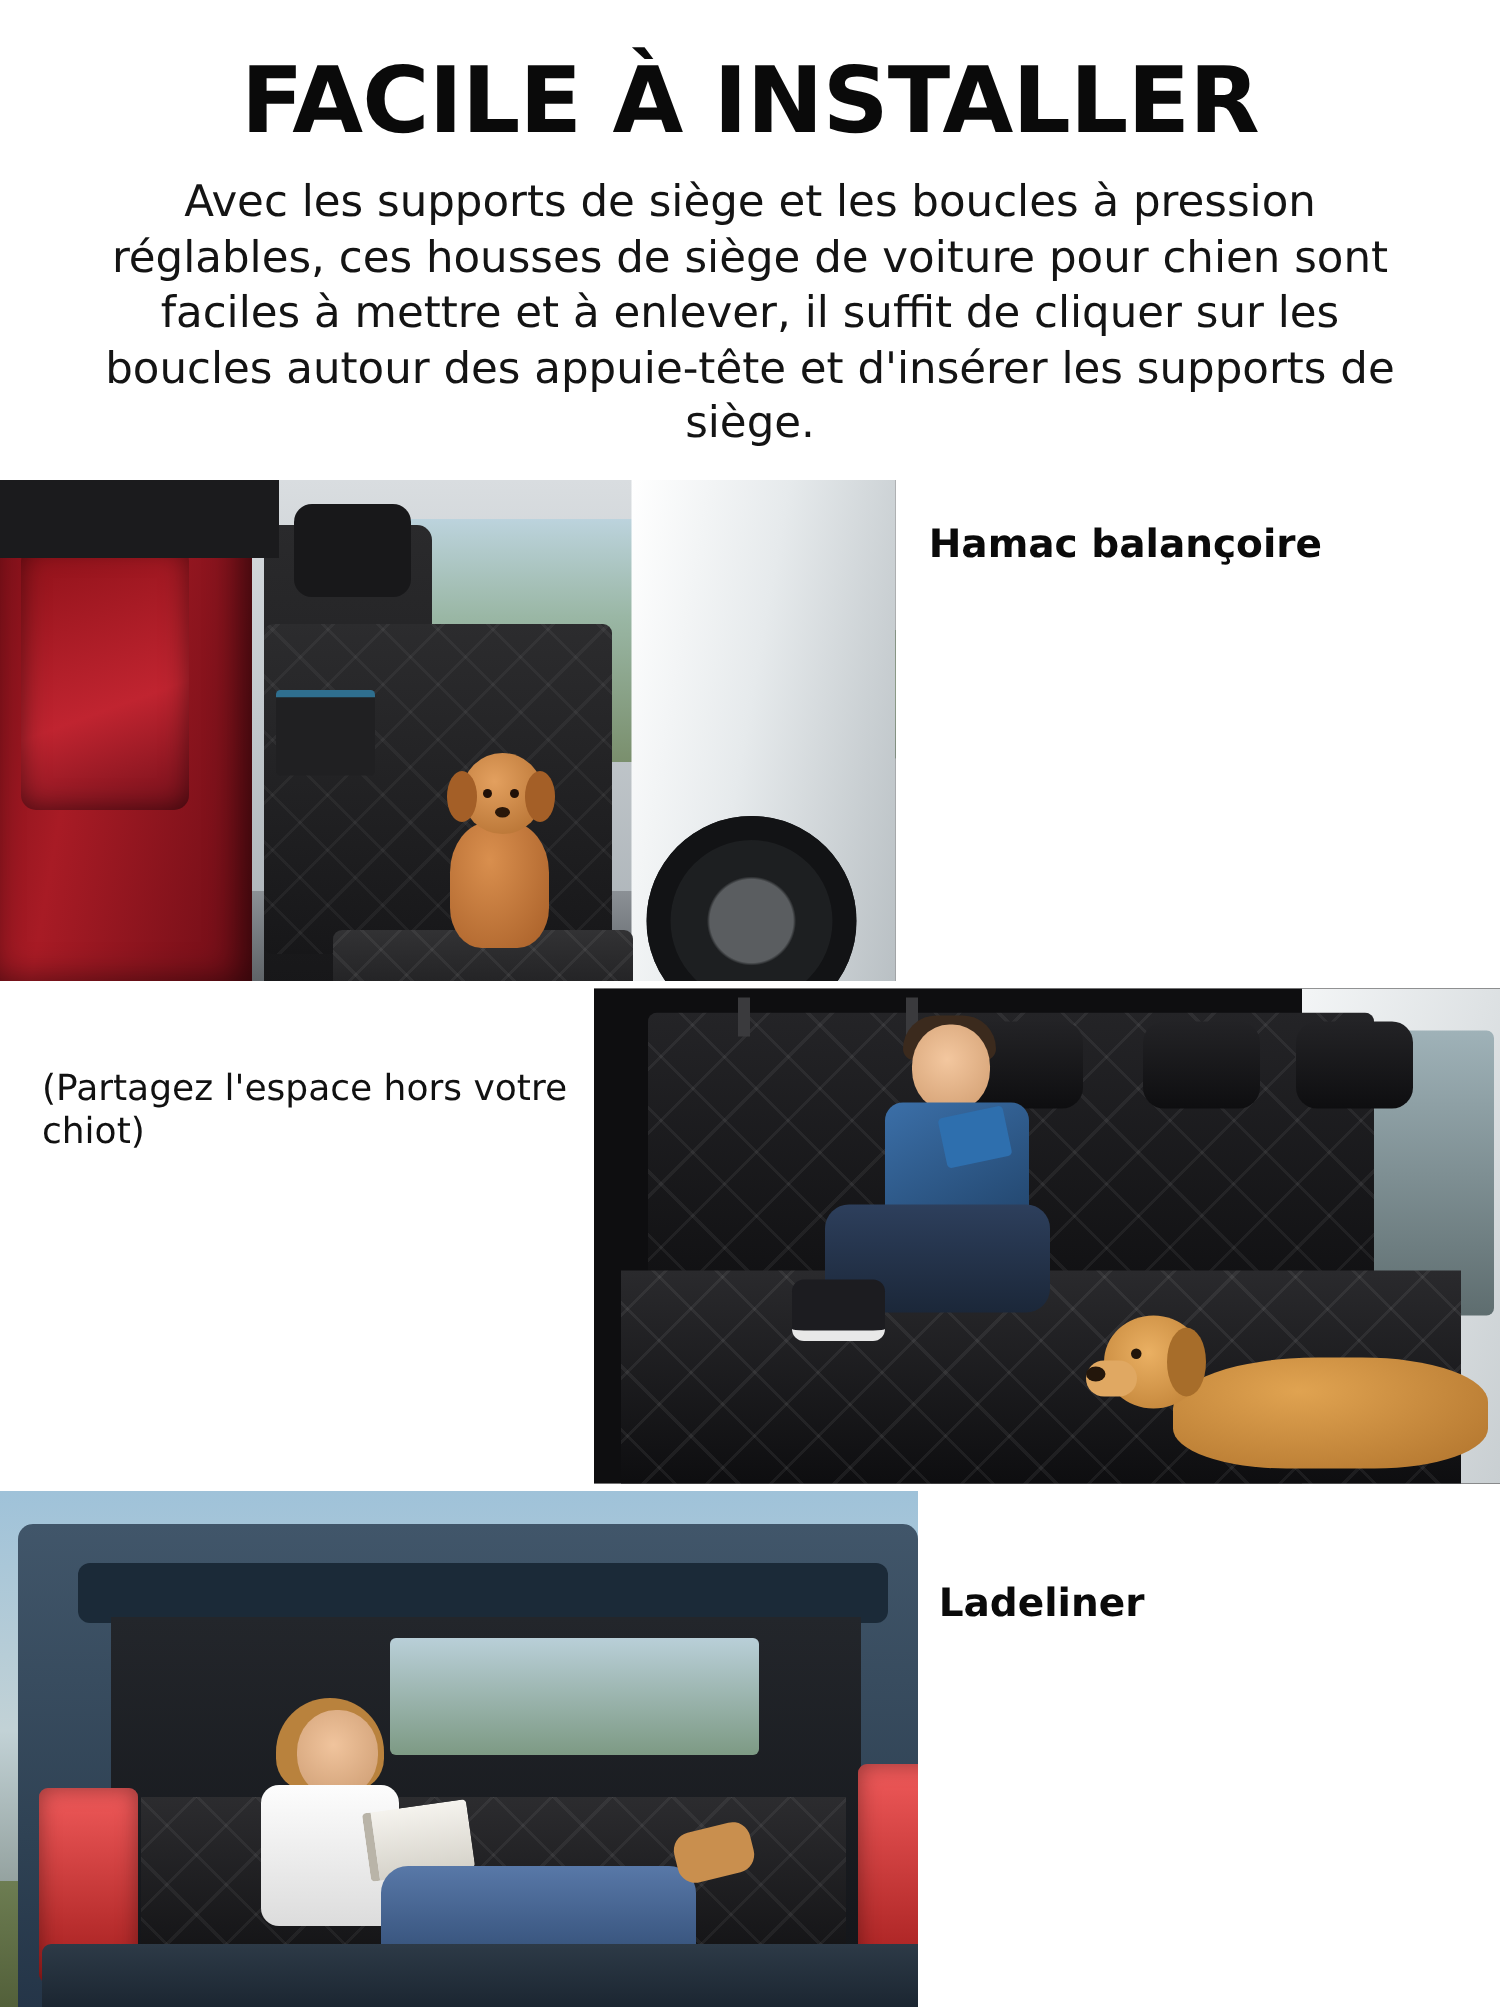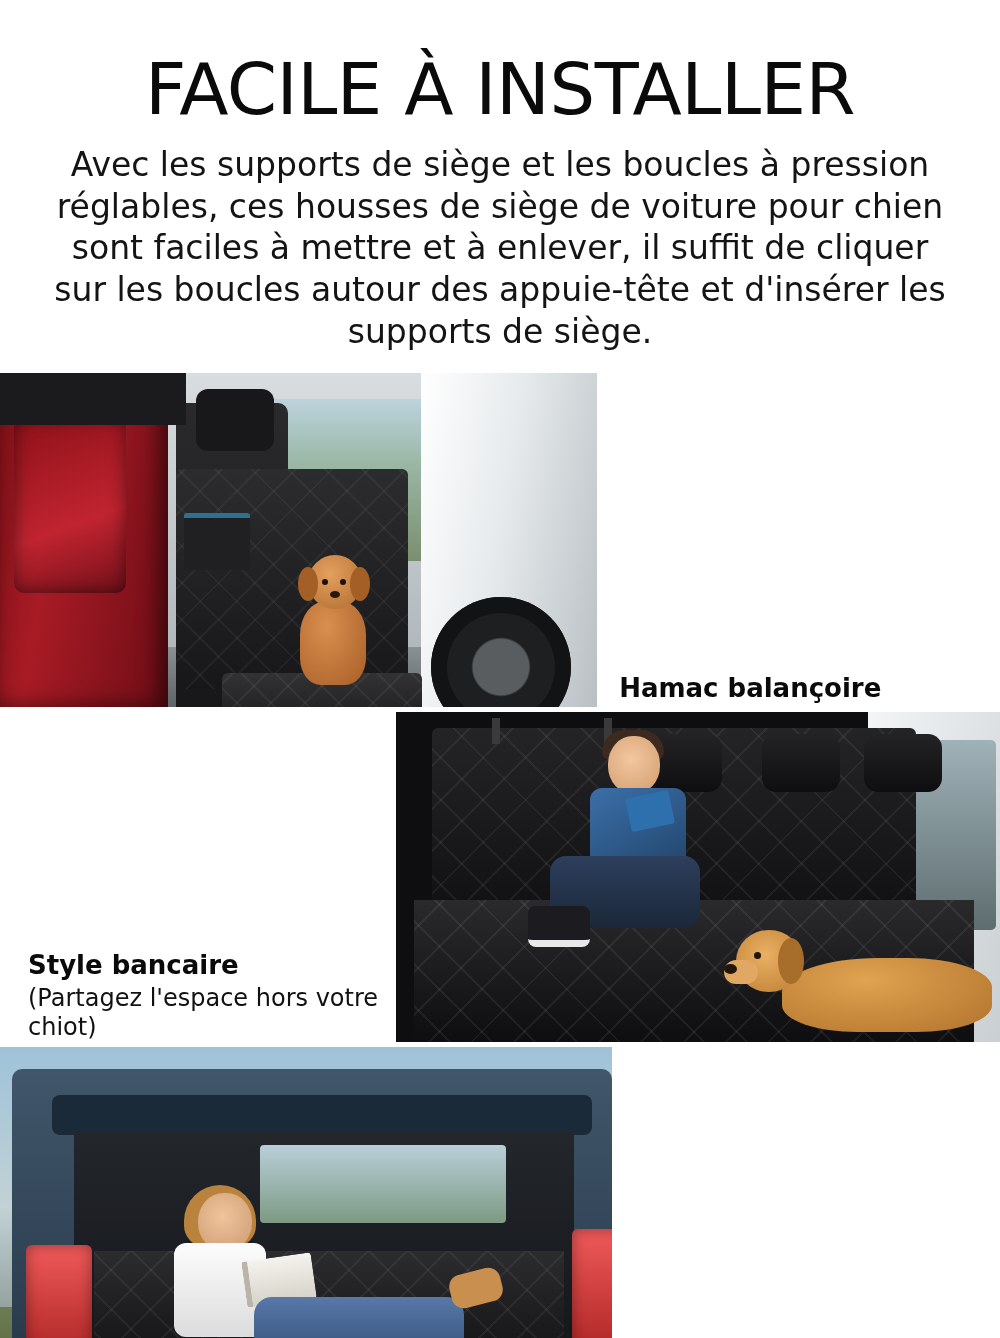--- a/index.html
+++ b/index.html
@@ -16,50 +16,50 @@
     position: relative;
   }
 
   
   .header {
     padding: 36px 26px 0 26px;
     text-align: center;
   }
   .main-title {
     font-family: "DejaVu Sans", sans-serif;
-    font-weight: normal;
-    font-size: 72px;
+    font-weight: bold;
+    font-size: 61px;
     letter-spacing: -0.5px;
     line-height: 1.05;
-    margin: 16px 0 16px 0;
+    margin: 0 0 16px 0;
     color: #0a0a0a;
   }
   .subtitle {
-    font-size: 33px;
+    font-size: 29px;
     line-height: 1.27;
     margin: 16px;
     color: #141414;
     padding: 0 8px;
   }
 
   
   .panels {
     margin-top: 20px;
     position: relative;
   }
 
   .panel {
     position: relative;
     width: 100%;
   }
 
   .row {
     display: flex;
     width: 100%;
-    align-items: flex-end;
+    align-items: flex-start;
   }
 
   
   .row1 { height: 334px; }
   .row1 .photo { width: 622px; height: 334px; }
   .row1 .caption { width: 378px; padding: 28px 18px 0 22px; }
 
   
   .row2 { height: 330px; margin-top: 5px; }
   .row2 .caption { width: 368px; padding: 52px 16px 0 28px; }
@@ -394,21 +394,20 @@
       <div class="s1-doorRed"></div>
       <div class="s1-doorTop"></div>
     </div>
     <div class="caption">
       <p class="cap-title">Hamac balançoire</p>
     </div>
   </div>
 
   <div class="row row2 panel">
     <div class="caption">
-      <p class="cap-title">Style bancaire</p>
       <p class="cap-text">(Partagez l'espace hors votre chiot)</p>
     </div>
     <div class="photo">
       <div class="s2-bg"></div>
       <div class="s2-white-r"></div>
       <div class="s2-window"></div>
       <div class="s2-seatback"></div>
       <div class="s2-strap-l"></div>
       <div class="s2-strap-r"></div>
       <div class="s2-hr1"></div>

